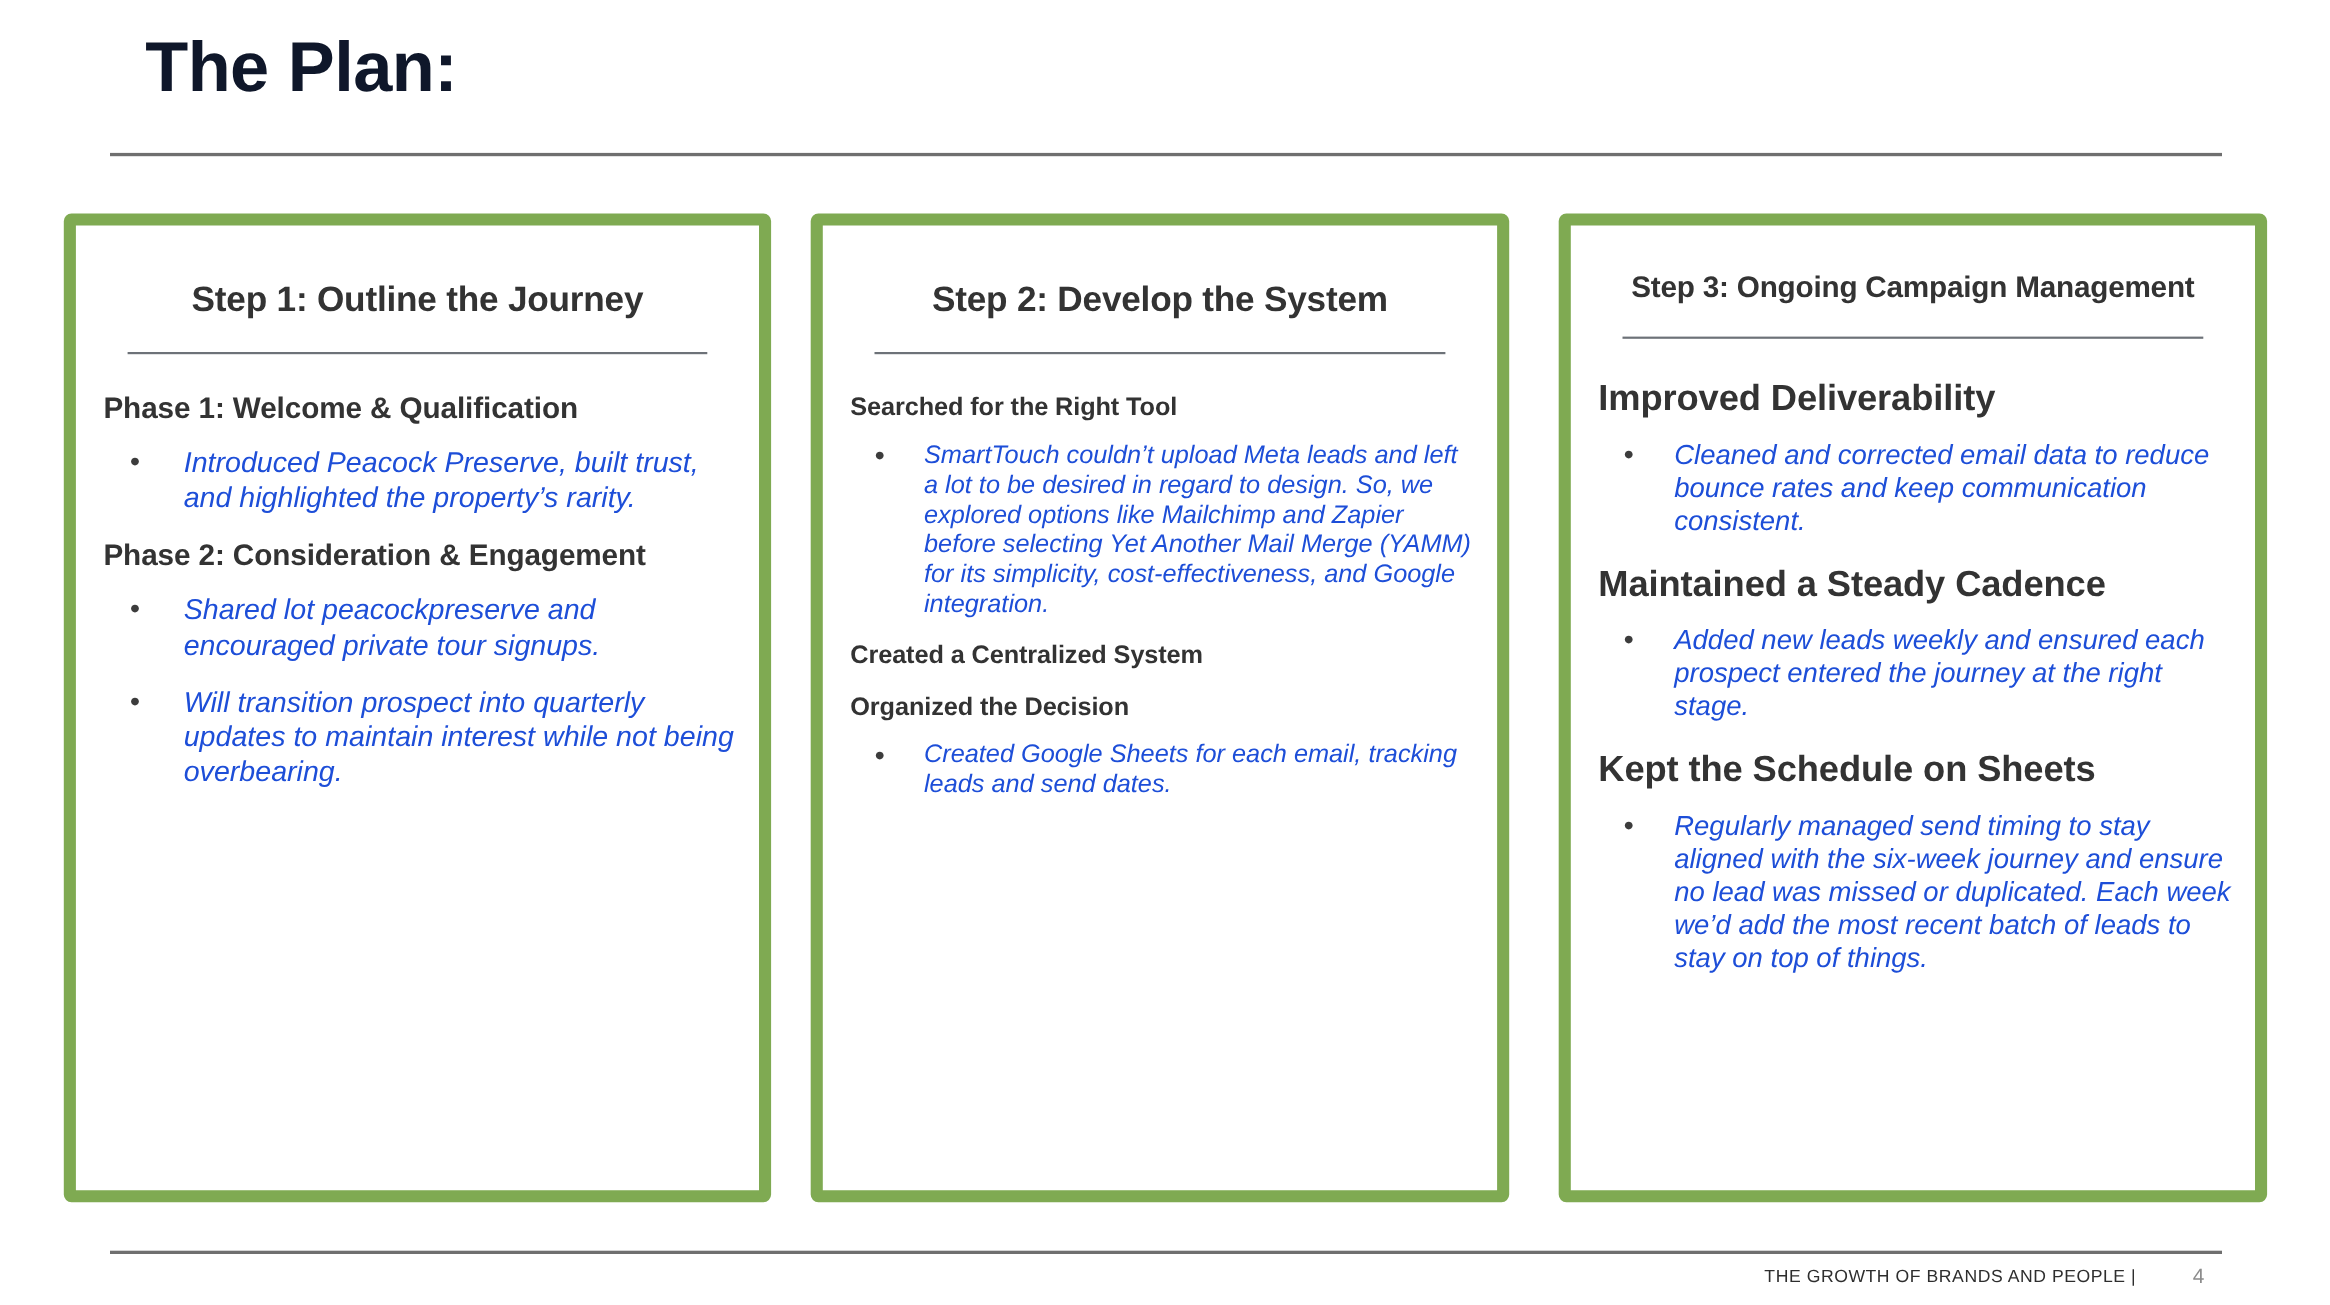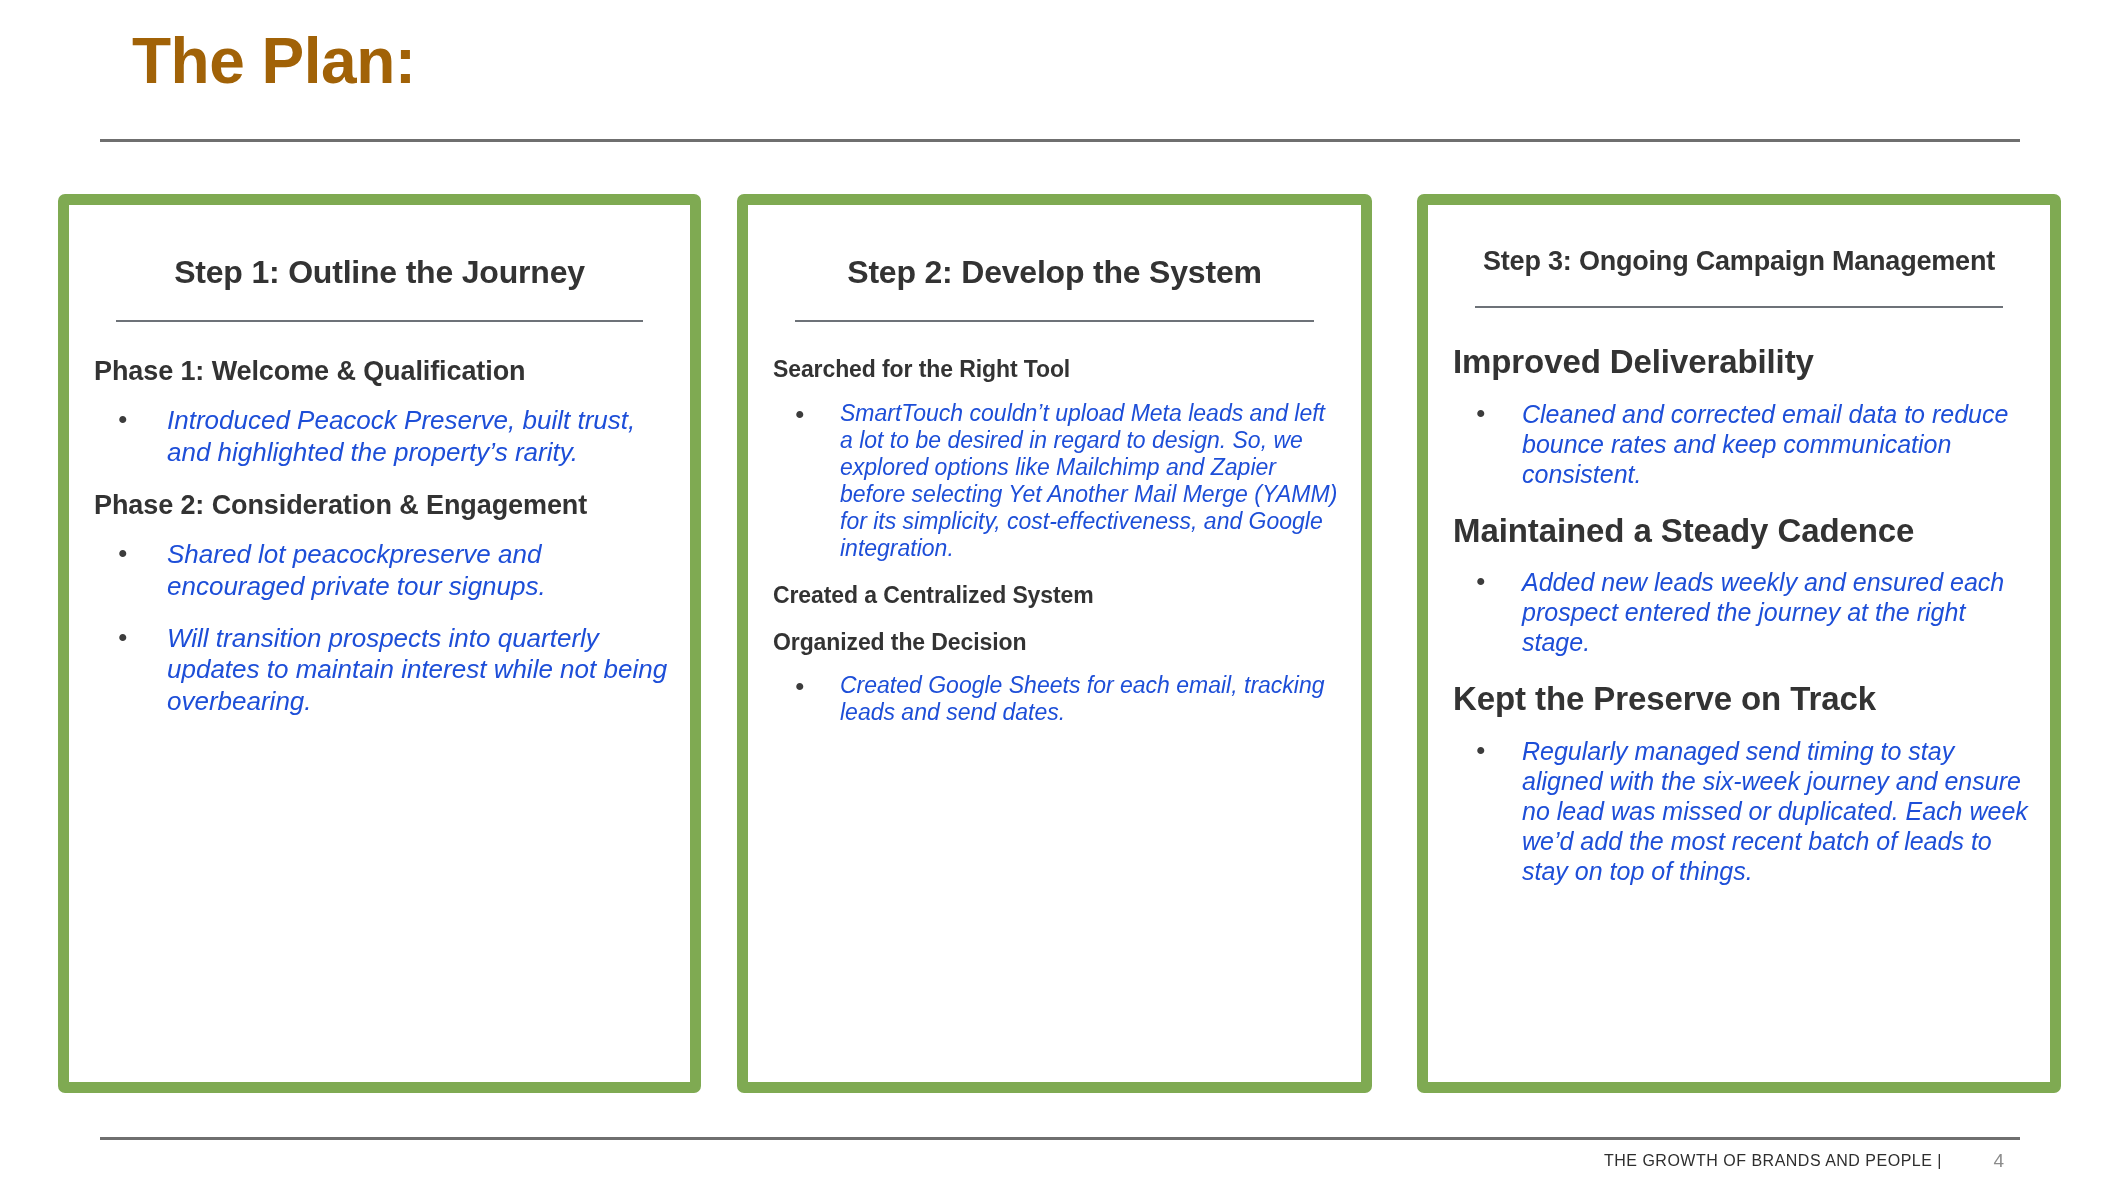--- a/index.html
+++ b/index.html
@@ -24,21 +24,21 @@
   }
 
   
   .slide-title {
     position: absolute;
     left: 132px;
     top: 26px;
     font-size: 64px;
     font-weight: bold;
     letter-spacing: -0.5px;
-    color: #a16207;
+    color: #0f172a;
     line-height: 1.1;
     white-space: nowrap;
   }
 
   .title-rule {
     position: absolute;
     left: 100px;
     top: 139px;
     width: 1920px;
     height: 3px;
@@ -189,21 +189,21 @@
 
           <div class="section">
             <div class="section-title">Phase 2: Consideration &amp; Engagement</div>
             <ul class="bullets">
               <li>Shared lot peacockpreserve and encouraged private tour signups.</li>
             </ul>
           </div>
 
           <div class="section">
             <ul class="bullets">
-              <li>Will transition prospects into quarterly updates to maintain interest while not being overbearing.</li>
+              <li>Will transition prospect into quarterly updates to maintain interest while not being overbearing.</li>
             </ul>
           </div>
 
         </div>
       </div>
     </div>
 
     <div class="card c2">
       <div class="card-inner">
         <div class="card-heading">Step 2: Develop the System</div>
@@ -246,21 +246,21 @@
           </div>
 
           <div class="section">
             <div class="section-title">Maintained a Steady Cadence</div>
             <ul class="bullets">
               <li>Added new leads weekly and ensured each prospect entered the journey at the right stage.</li>
             </ul>
           </div>
 
           <div class="section">
-            <div class="section-title">Kept the Preserve on Track</div>
+            <div class="section-title">Kept the Schedule on Sheets</div>
             <ul class="bullets">
               <li>Regularly managed send timing to stay aligned with the six-week journey and ensure no lead was missed or duplicated. Each week we’d add the most recent batch of leads to stay on top of things.</li>
             </ul>
           </div>
 
         </div>
       </div>
     </div>
 
   </div>

